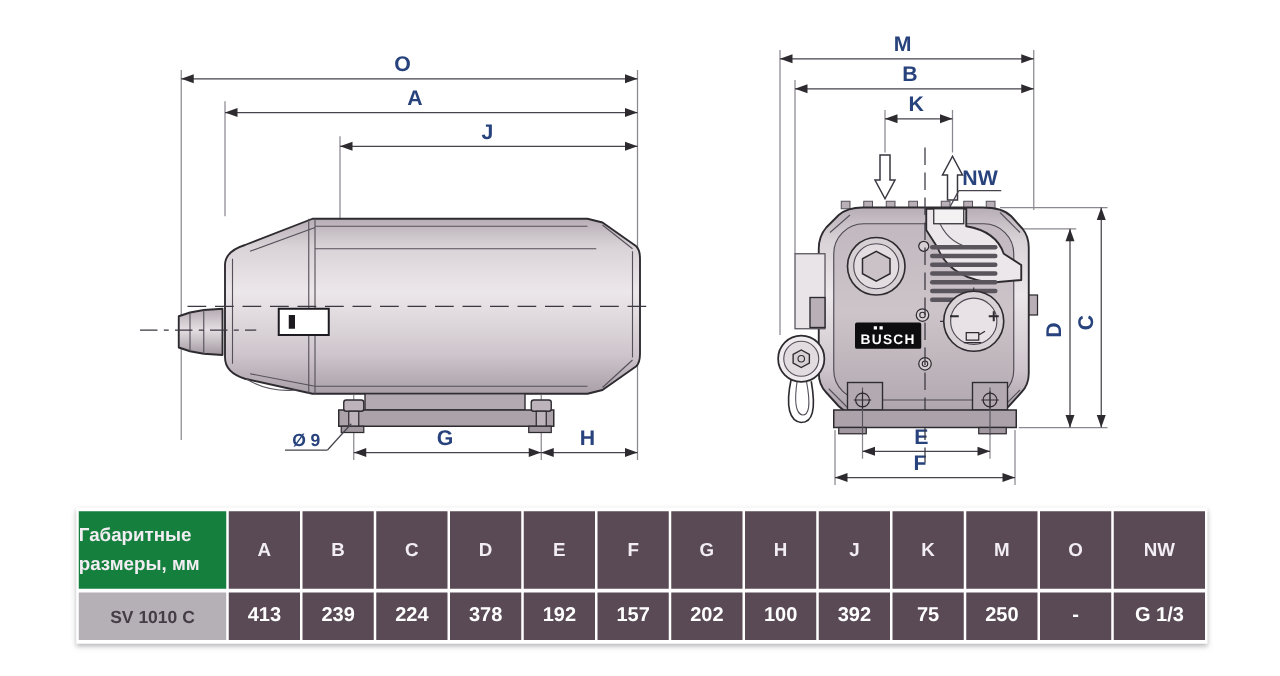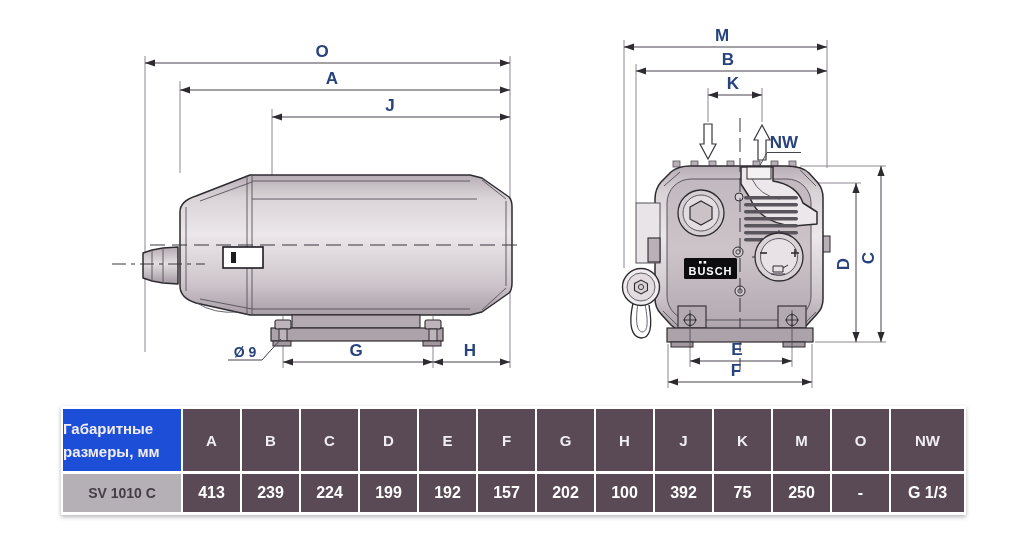--- a/index.html
+++ b/index.html
@@ -17,21 +17,21 @@
   text.dlab-sm{font-size:14px;}
   text.logo{font-size:11px;font-weight:bold;fill:#ffffff;letter-spacing:1px;
             font-family:"Liberation Sans",sans-serif;text-anchor:middle;}
   
   table.dims{position:absolute;left:61px;top:406px;width:902px;
              border-collapse:separate;border-spacing:2px 3px;table-layout:fixed;
              background:#fff;filter:drop-shadow(0 2px 2px rgba(110,104,112,.5));}
   table.dims th,table.dims td{padding:0;margin:0;}
   .hcell{background:#594a55;color:#f2edf2;font-weight:bold;font-size:15px;
          text-align:center;vertical-align:middle;height:62px;}
-  .hlabel{background:#1d4ed8;color:#f2edf2;font-weight:bold;font-size:15px;
+  .hlabel{background:#15803d;color:#f2edf2;font-weight:bold;font-size:15px;
           text-align:left;vertical-align:middle;padding:4px 6px 4px 10px;line-height:1.55;}
   .vcell{background:#594a55;color:#ffffff;font-weight:bold;font-size:16px;
          text-align:center;vertical-align:middle;height:34px;}
   .mcell{background:#b4b0b6;color:#453c46;font-weight:bold;font-size:14px;
          text-align:center;vertical-align:middle;height:38px;}
 </style>
 </head>
 <body>
 
 <div class="canvas">
@@ -308,21 +308,21 @@
     <th class="hcell">K</th>
     <th class="hcell">M</th>
     <th class="hcell">O</th>
     <th class="hcell">NW</th>
   </tr>
   <tr>
     <td class="mcell">SV 1010 C</td>
     <td class="vcell">413</td>
     <td class="vcell">239</td>
     <td class="vcell">224</td>
-    <td class="vcell">199</td>
+    <td class="vcell">378</td>
     <td class="vcell">192</td>
     <td class="vcell">157</td>
     <td class="vcell">202</td>
     <td class="vcell">100</td>
     <td class="vcell">392</td>
     <td class="vcell">75</td>
     <td class="vcell">250</td>
     <td class="vcell">-</td>
     <td class="vcell">G 1/3</td>
   </tr>

